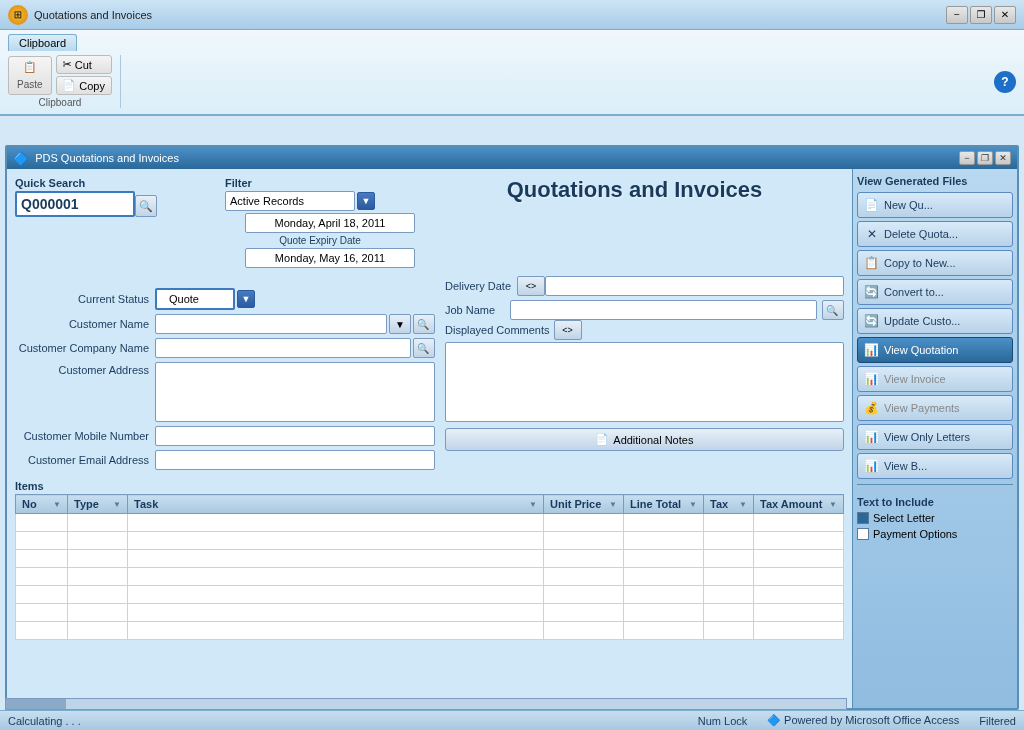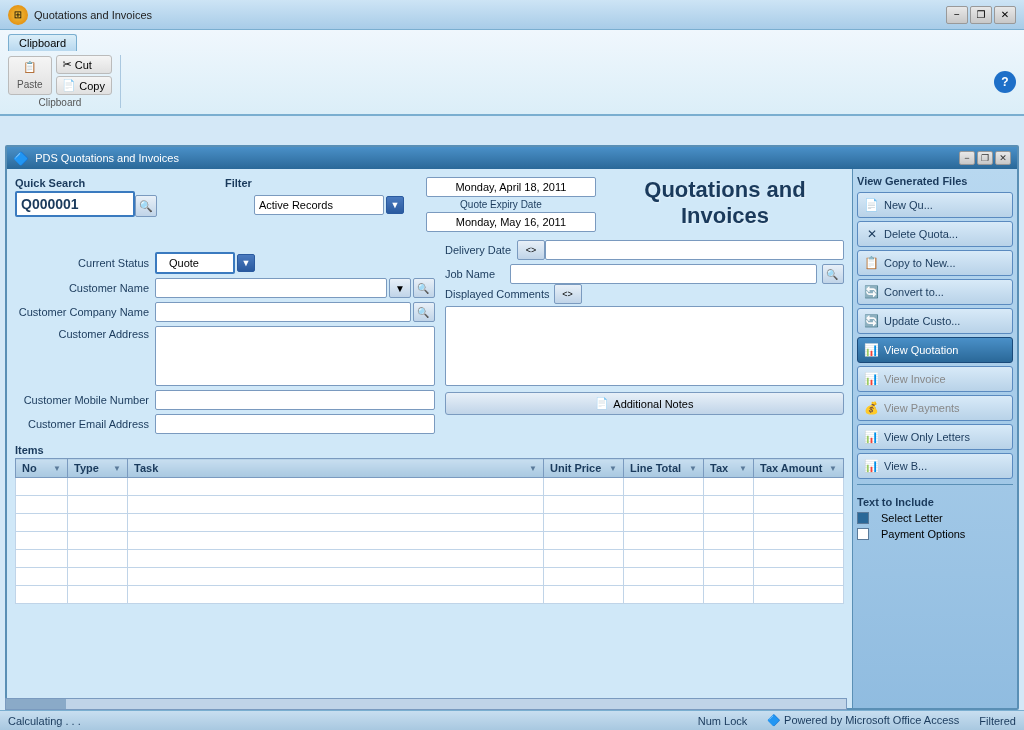--- a/index.html
+++ b/index.html
@@ -147,20 +147,21 @@
       width: 22px; height: 22px;
       background: linear-gradient(to bottom, #e8f0f8, #c0d4e8);
       border: 1px solid #7a9abf;
       border-radius: 2px;
       cursor: pointer;
       display: flex; align-items: center; justify-content: center;
     }
 
     .filter-area {
       display: flex;
+      flex-direction: column;
       gap: 2px;
       min-width: 160px;
     }
     .filter-label { font-size: 11px; font-weight: bold; color: #1a3a5c; }
     .filter-select {
       display: flex;
       align-items: center;
       gap: 2px;
     }
     .filter-input {
@@ -433,21 +434,21 @@
     .panel-btn.active {
       background: linear-gradient(to bottom, #4a90c8, #2a6898);
       color: white;
       border-color: #1a4a7a;
     }
     .panel-btn.disabled { color: #888; cursor: default; }
     .panel-icon { width: 16px; height: 16px; display: flex; align-items: center; justify-content: center; font-size: 12px; }
     .panel-divider { height: 1px; background: #5a8fb5; margin: 2px 0; }
 
     .text-include-section { margin-top: 4px; }
-    .check-row { display: flex; align-items: flex-start; gap: 12px; padding: 2px 0; }
+    .check-row { display: flex; align-items: flex-start; gap: 4px; padding: 2px 0; }
     .checkbox { width: 12px; height: 12px; border: 1px solid #5a7a9a; background: white; cursor: pointer; }
     .checkbox.checked { background: #2a6898; }
 
     
     .status-bar {
       position: absolute;
       bottom: 0;
       left: 0;
       right: 0;
       height: 20px;

